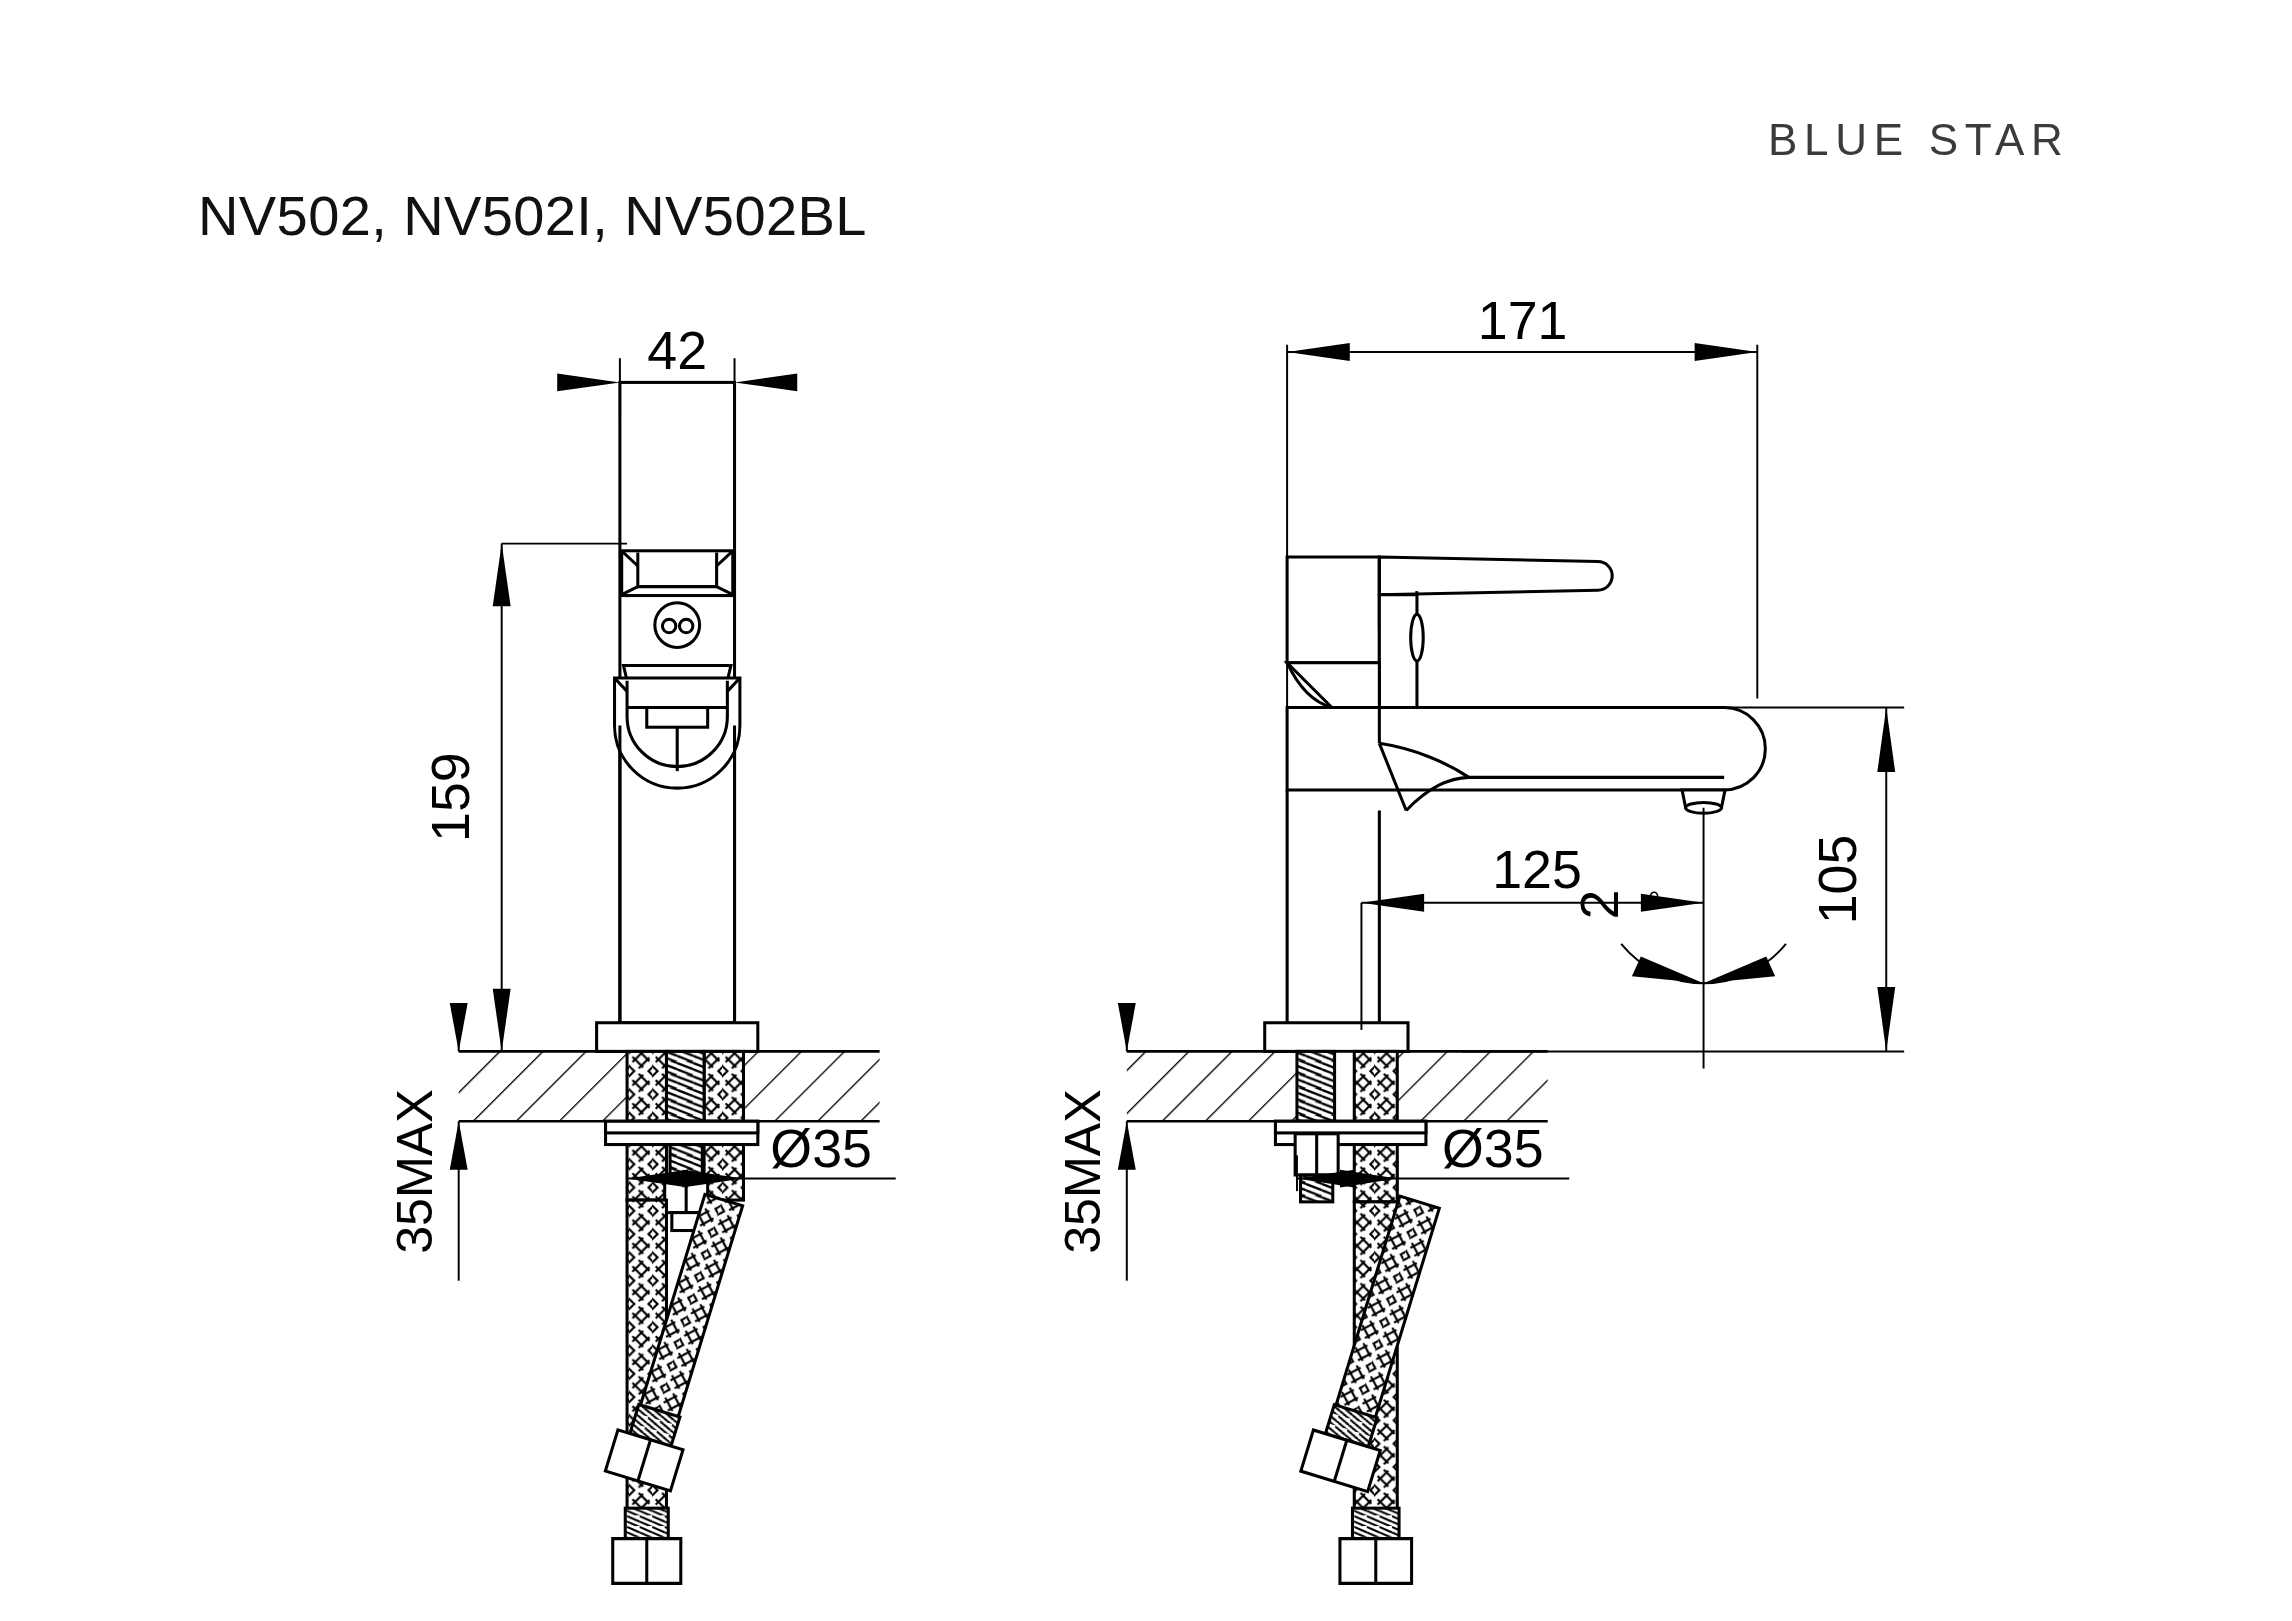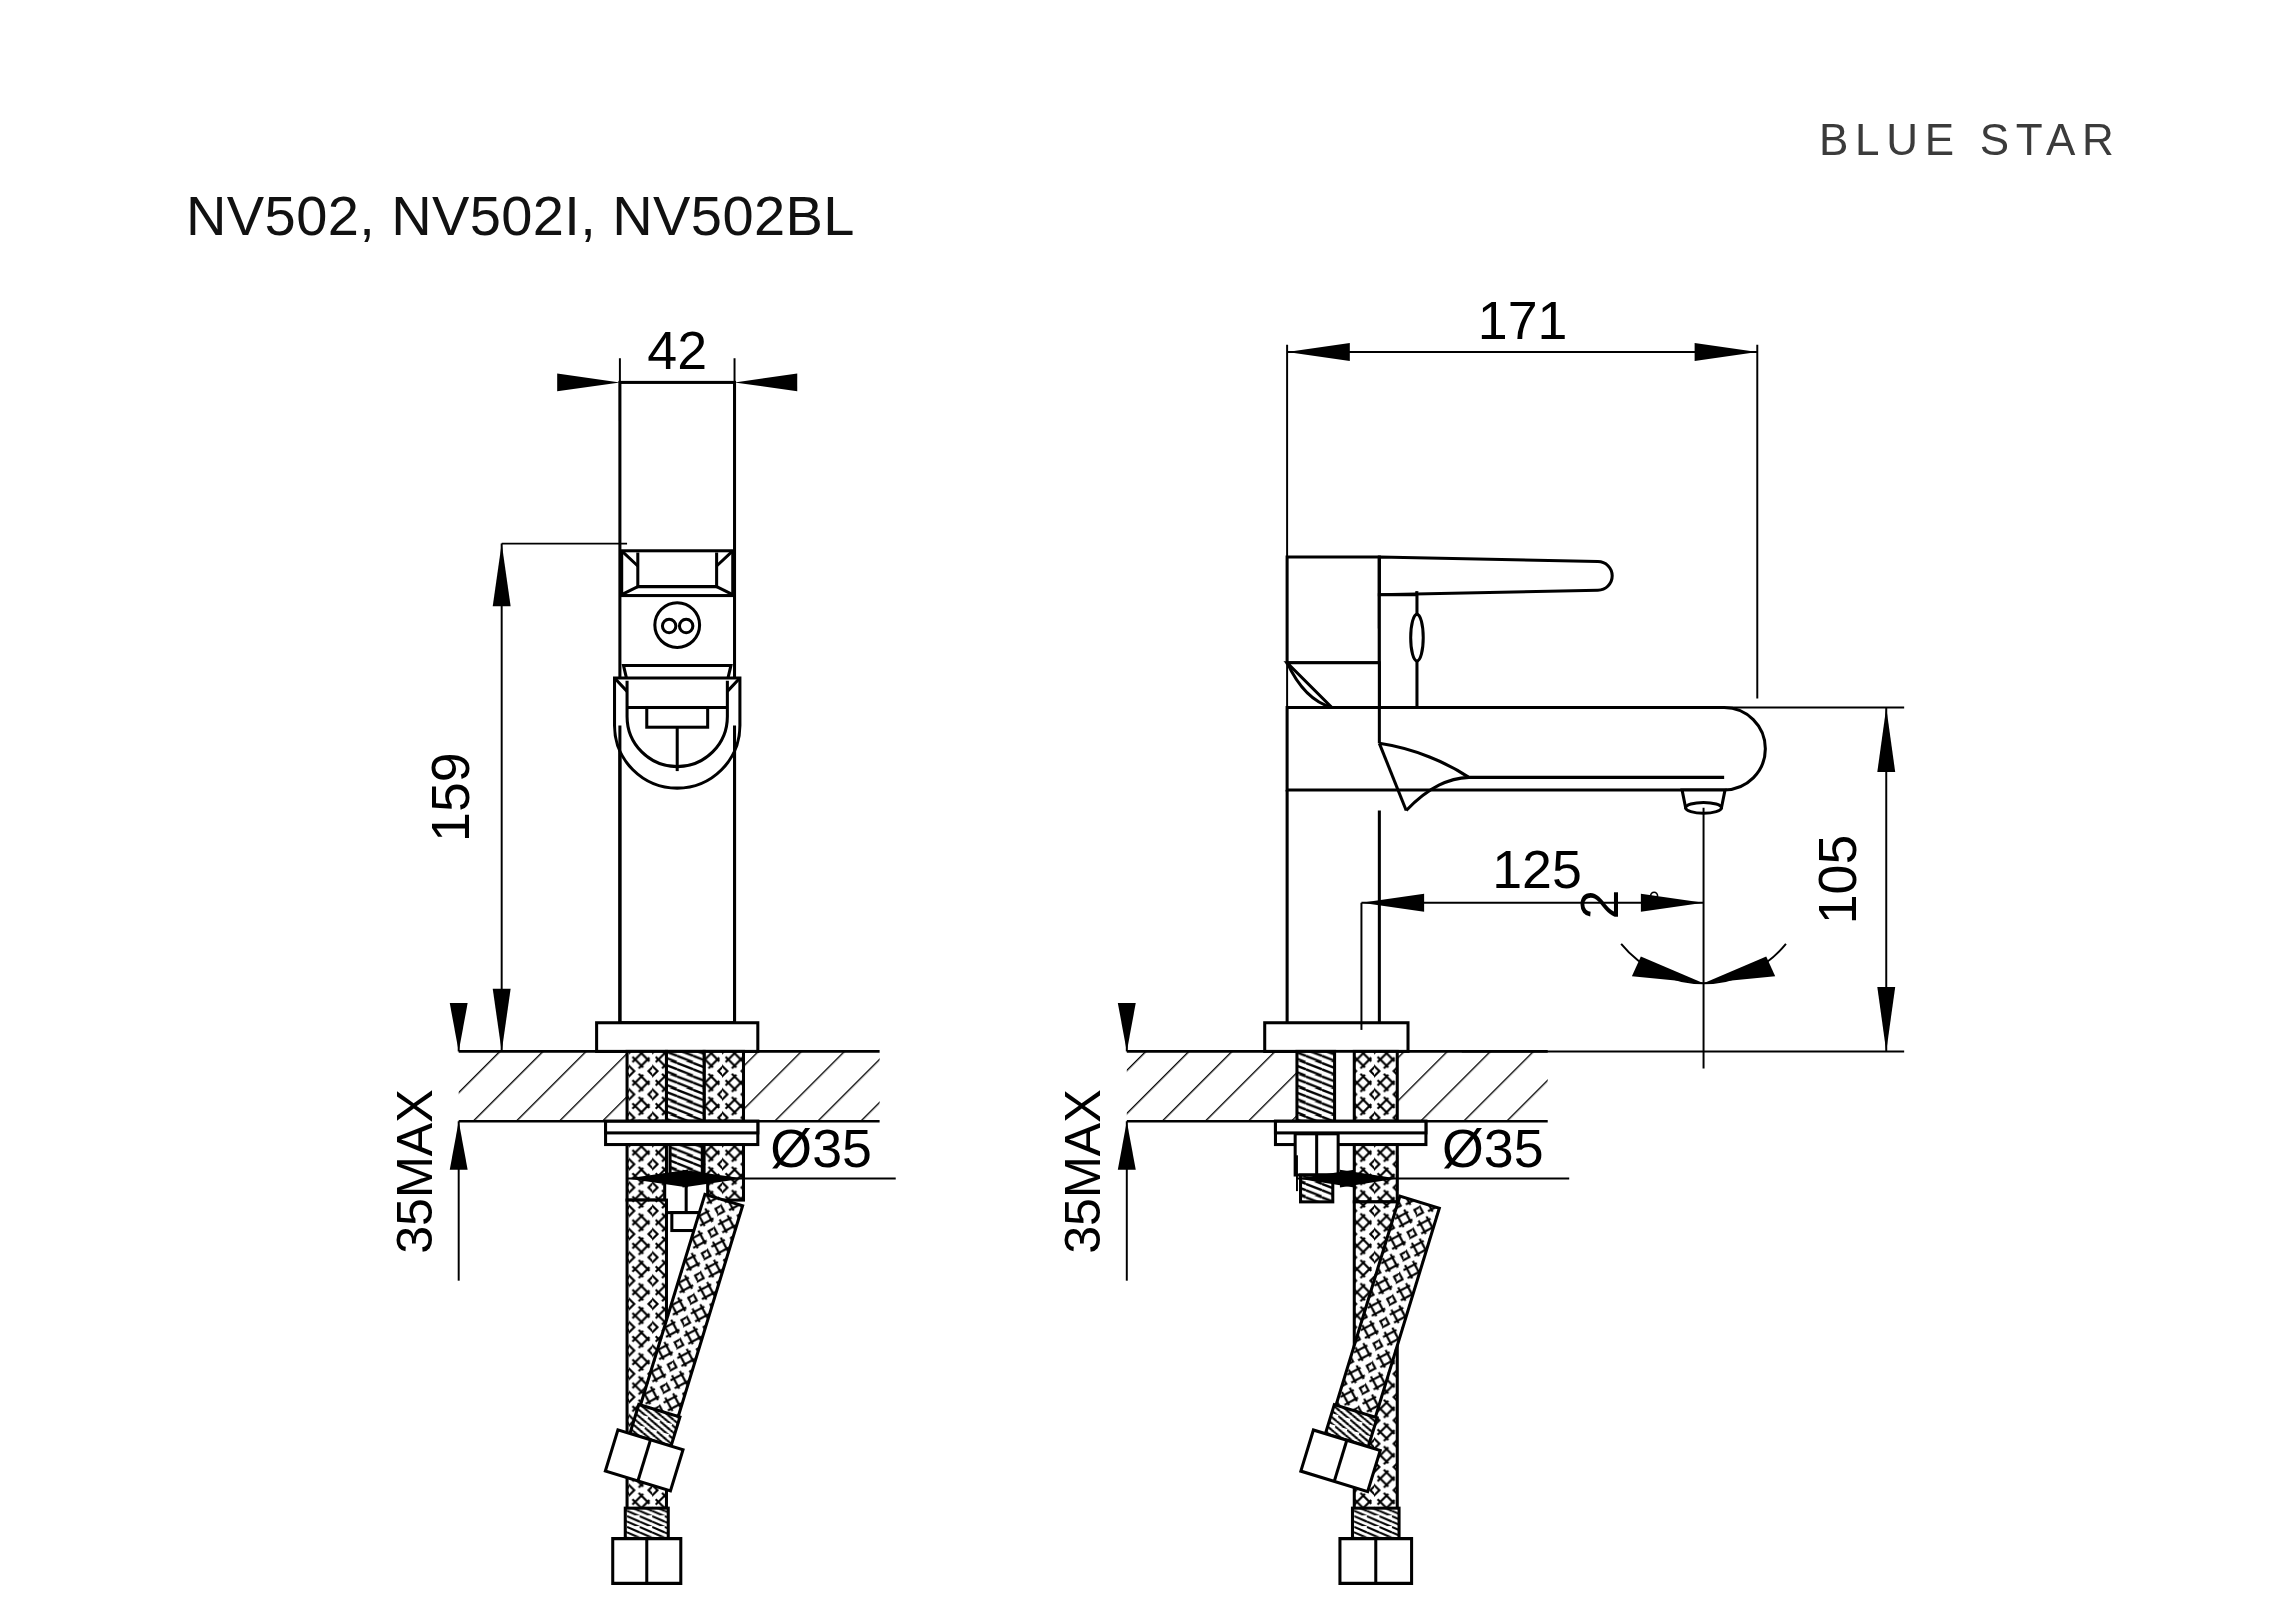--- a/index.html
+++ b/index.html
@@ -3,26 +3,26 @@
 <meta charset="utf-8">
 <style>
   html,body{margin:0;padding:0;background:#ffffff;}
   body{
     width:2293px;height:1621px;position:relative;overflow:hidden;
     font-family:"Liberation Sans","DejaVu Sans",sans-serif;
     color:#000000;
   }
   #sheet{position:absolute;inset:0;}
   .page-title{
-    position:absolute;left:186px;top:183px;
+    position:absolute;left:198px;top:183px;
     font-size:56px;font-weight:400;letter-spacing:0.4px;
     white-space:nowrap;color:#111111;text-align:right;
   }
   .brand-logo{
-    position:absolute;left:1819px;top:115px;
+    position:absolute;left:1768px;top:115px;
     font-size:44px;font-weight:300;letter-spacing:6.7px;
     white-space:nowrap;color:#3b3b3b;text-align:center;
   }
   svg.draw{position:absolute;left:0;top:0;width:2293px;height:1621px;}
   .dimtext{
     font-family:"Liberation Sans","DejaVu Sans",sans-serif;
     font-size:60px;fill:#000000;font-weight:400;
   }
   .dimtext-sm{
     font-family:"Liberation Sans","DejaVu Sans",sans-serif;

